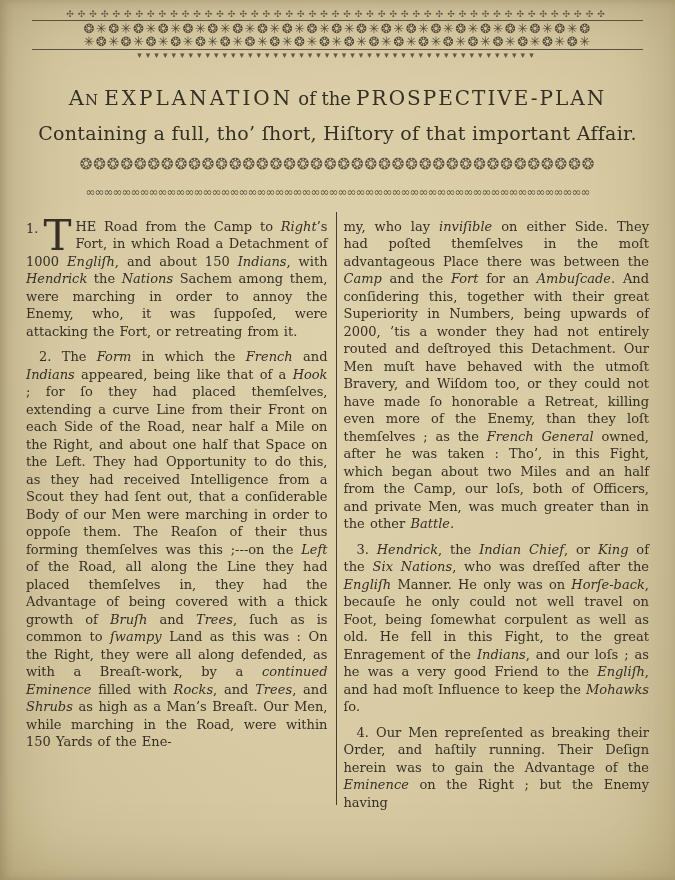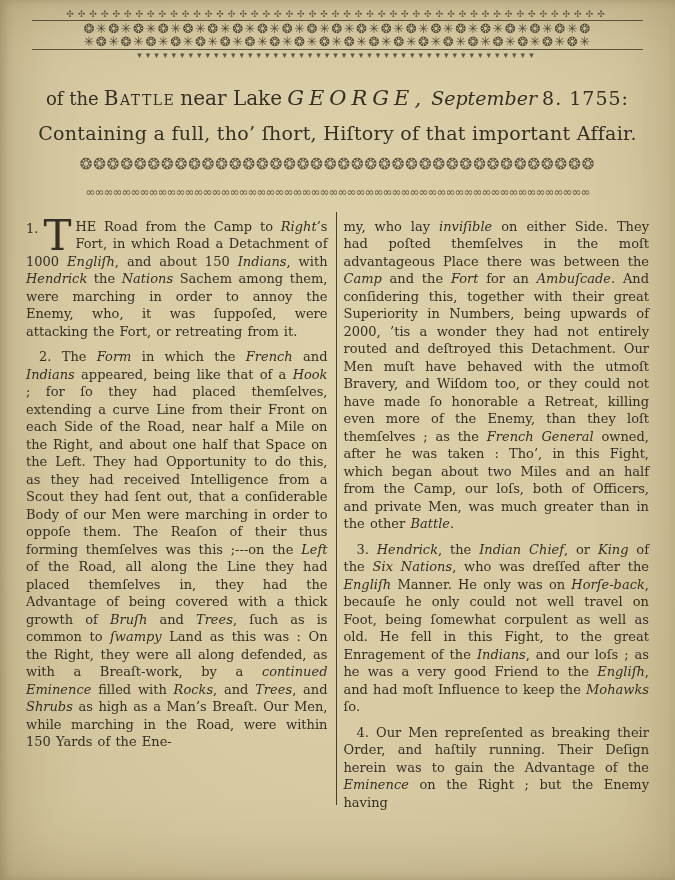--- a/index.html
+++ b/index.html
@@ -66,26 +66,24 @@
     <div class="orn-row row-small">✣✣✣✣✣✣✣✣✣✣✣✣✣✣✣✣✣✣✣✣✣✣✣✣✣✣✣✣✣✣✣✣✣✣✣✣✣✣✣✣✣✣✣✣✣✣✣</div>
     <div class="row-mid">
       <div class="orn-row">❂✳❂✳❂✳❂✳❂✳❂✳❂✳❂✳❂✳❂✳❂✳❂✳❂✳❂✳❂✳❂✳❂✳❂✳❂✳❂✳❂</div>
       <div class="orn-row">✳❂✳❂✳❂✳❂✳❂✳❂✳❂✳❂✳❂✳❂✳❂✳❂✳❂✳❂✳❂✳❂✳❂✳❂✳❂✳❂✳</div>
     </div>
     <div class="orn-row row-small">▾▾▾▾▾▾▾▾▾▾▾▾▾▾▾▾▾▾▾▾▾▾▾▾▾▾▾▾▾▾▾▾▾▾▾▾▾▾▾▾▾▾▾▾▾▾▾</div>
   </div>
 
   <div class="title-block">
     <div class="t-line">
+      <span class="t-an">An</span>
+      <span class="t-caps">EXPLANATION</span>
       <span class="t-ofthe">of the</span>
-      <span class="t-sc">Battle</span>
-      <span class="t-rm">near Lake</span>
-      <span class="t-george">GEORGE,</span>
-      <span class="t-it">September</span>
-      <span class="t-date">8. 1755:</span>
+      <span class="t-caps2">PROSPECTIVE-PLAN</span>
     </div>
     <div class="t-line t-line3">Containing a full, tho’ ſhort, Hiſtory of that important Affair.</div>
   </div>
 
   <div class="orn-row band-rosettes">❂❂❂❂❂❂❂❂❂❂❂❂❂❂❂❂❂❂❂❂❂❂❂❂❂❂❂❂❂❂❂❂❂❂❂❂❂❂</div>
 
 
   <div class="orn-row band-chain">∞∞∞∞∞∞∞∞∞∞∞∞∞∞∞∞∞∞∞∞∞∞∞∞∞∞∞∞∞∞∞∞∞∞∞∞∞∞∞∞∞∞∞∞∞∞∞∞∞∞∞∞∞∞∞∞</div>
 
   <div class="columns">

